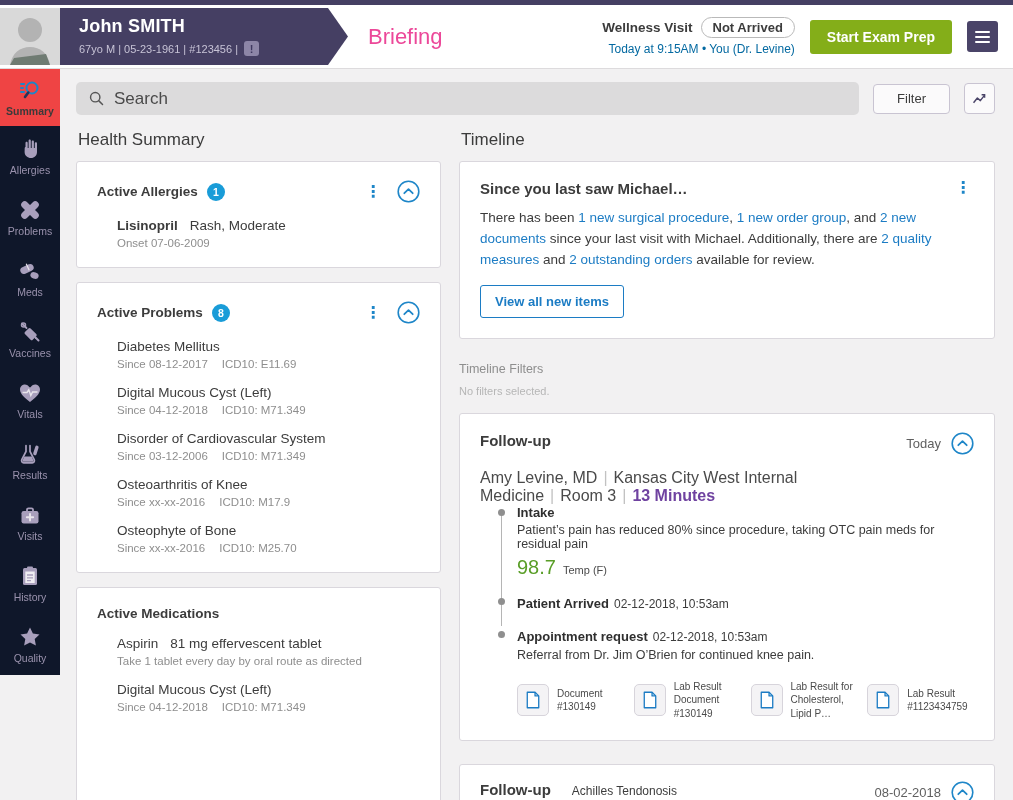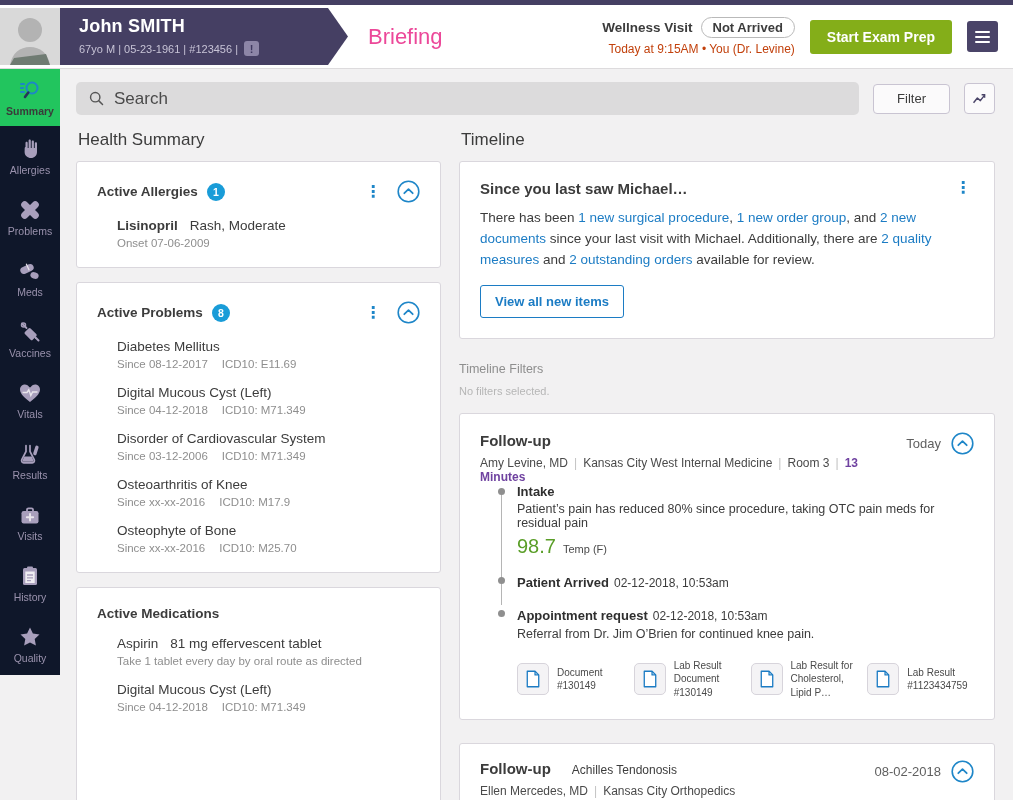--- a/index.html
+++ b/index.html
@@ -16,32 +16,32 @@
   .patient-name { font-size:18px; font-weight:bold; letter-spacing:.2px; }
   .patient-meta { font-size:11px; color:#c7c3d6; margin-top:4px; display:flex; align-items:center; gap:6px; }
   .alert-badge { width:15px; height:15px; background:#8d86a7; border-radius:3px; color:#3f3960; font-weight:bold;
                  font-size:11px; display:flex; align-items:center; justify-content:center; }
   .page-title { font-size:22px; color:#ec4899; margin-left:20px; }
   .header-right { margin-left:auto; display:flex; align-items:center; gap:15px; padding-right:15px; }
   .visit-info { text-align:right; }
   .visit-line1 { display:flex; align-items:center; justify-content:flex-end; gap:8px; }
   .visit-type { font-size:13.5px; font-weight:bold; color:#3c3c3c; }
   .visit-status-pill { border:1px solid #b9b9b9; border-radius:11px; padding:2px 11px; font-size:13px; font-weight:bold; color:#3c3c3c; background:#fff; }
-  .visit-line2 { font-size:12px; color:#c2410c; margin-top:4px; }
+  .visit-line2 { font-size:12px; color:#0369a1; margin-top:4px; }
   .start-btn { background:#84ae19; border:none; color:#fff; font-weight:bold; font-size:14px; padding:9px 17px;
                border-radius:3px; cursor:pointer; font-family:inherit; }
   .menu-btn { width:31px; height:31px; background:#4a4468; border:none; border-radius:3px; display:flex;
               flex-direction:column; align-items:center; justify-content:center; gap:3px; cursor:pointer; }
   .menu-btn span { display:block; width:15px; height:2px; background:#fff; border-radius:1px; }
 
   
   .app-body { display:flex; height:738px; }
   .sidebar { width:60px; flex:0 0 auto; display:flex; flex-direction:column; }
   .side-item { height:61px; background:#0f172a; display:flex; flex-direction:column; align-items:center; justify-content:center; gap:3px; cursor:pointer; }
-  .side-item.active { height:57px; background:#22c55e; }
+  .side-item.active { height:57px; background:#ef4444; }
   .side-item svg { width:24px; height:24px; }
   .side-label { font-size:10.5px; color:#9a92ad; }
   .side-item.active .side-label { color:#3a3a3a; font-weight:bold; }
 
   .main { flex:1; padding:0 18px 0 16px; overflow:hidden; }
   .search-row { display:flex; align-items:center; gap:14px; padding:13px 0 2px; }
   .search-box { flex:1; height:33px; background:#dcdbdc; border-radius:5px; display:flex; align-items:center; padding:0 12px; gap:9px; }
   .search-box input { background:transparent; border:none; outline:none; flex:1; font-size:17px; color:#3c3c3c; font-family:inherit; }
   .search-box input::placeholder { color:#4a4a4a; opacity:1; }
   .filter-btn { height:30px; padding:0 23px; background:#fbfafb; border:1px solid #c9c4d2; border-radius:4px;
@@ -81,21 +81,21 @@
   .tlink { color:#1c7cc4; cursor:pointer; }
   .view-all-btn { margin-top:14px; background:#fff; border:1px solid #1c7cc4; color:#1c7cc4; font-weight:bold;
                   font-size:13px; padding:8px 14px; border-radius:3px; cursor:pointer; font-family:inherit; }
   .tf-label { font-size:12.5px; color:#8e8e8e; margin-top:23px; }
   .tf-empty { font-size:11px; color:#b6b6b6; margin-top:9px; }
 
   .fu-card { margin-top:16px; padding:18px 20px 20px; }
   .fu-head { display:flex; align-items:flex-start; }
   .fu-title { font-size:15px; font-weight:bold; color:#3c3c3c; }
   .fu-tag { font-size:12px; color:#3c3c3c; margin-left:21px; }
-  .fu-sub { font-size:12px; color:#4a4a4a; margin-top:6px; }
+  .fu-sub { font-size:16px; color:#4a4a4a; margin-top:19px; }
   .fu-sub .sep { color:#c2c2c2; margin:0 6px; }
   .fu-duration { color:#6f42a0; font-weight:bold; }
   .fu-right { margin-left:auto; display:flex; align-items:center; gap:10px; flex:0 0 auto; }
   .fu-date { font-size:13px; color:#5f5f5f; }
 
   .events { position:relative; padding-left:37px; margin-top:0; }
   .events::before { content:''; position:absolute; left:21px; top:9px; bottom:36px; width:1px; background:#b5b5b5; }
   .event { position:relative; margin-top:15px; }
   .event:first-child { margin-top:0; }
   .event::before { content:''; position:absolute; left:-19px; top:4px; width:7px; height:7px; border-radius:50%; background:#8f8f8f; }

